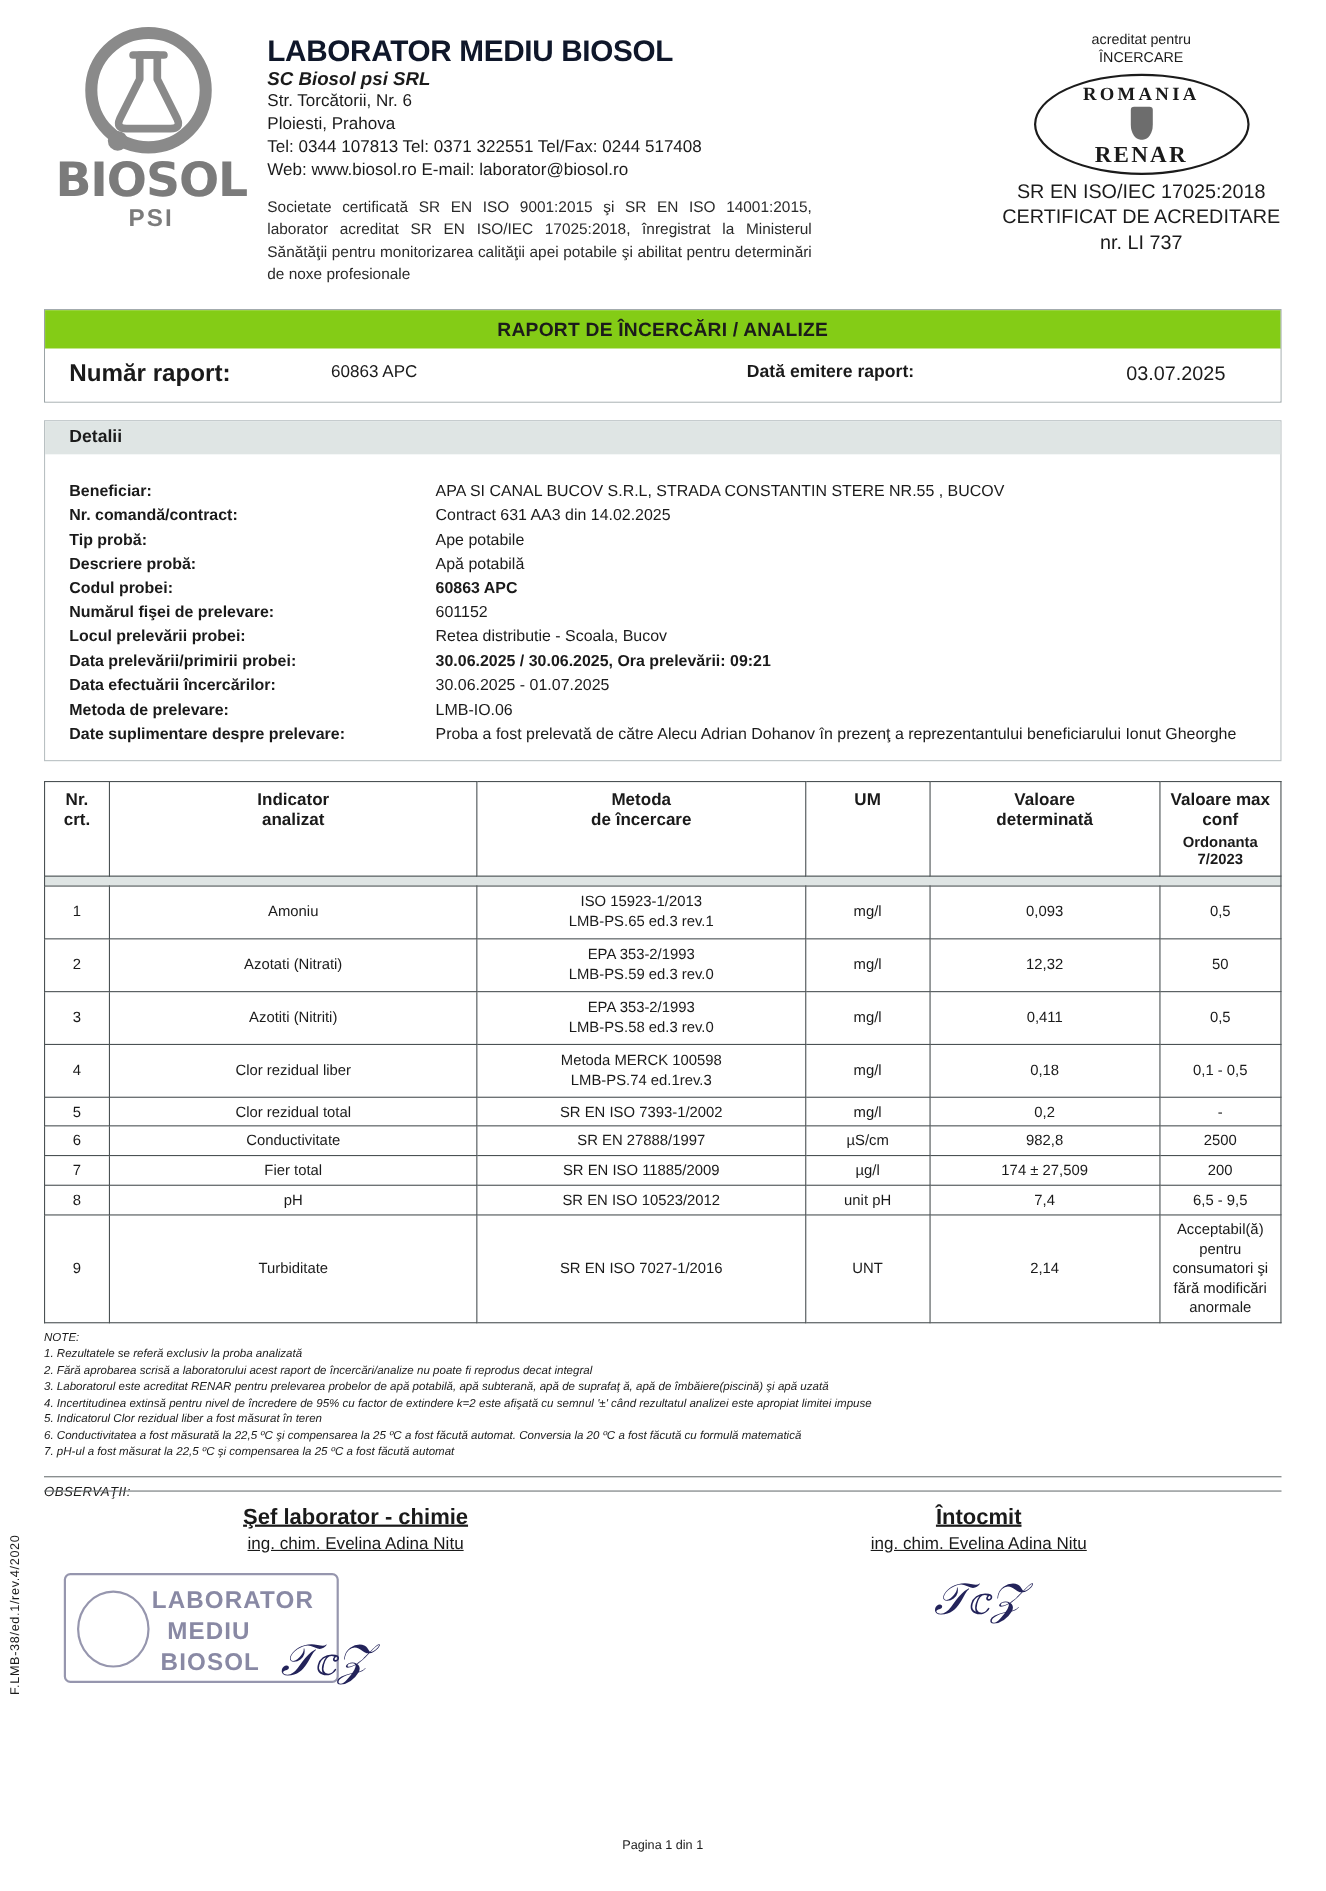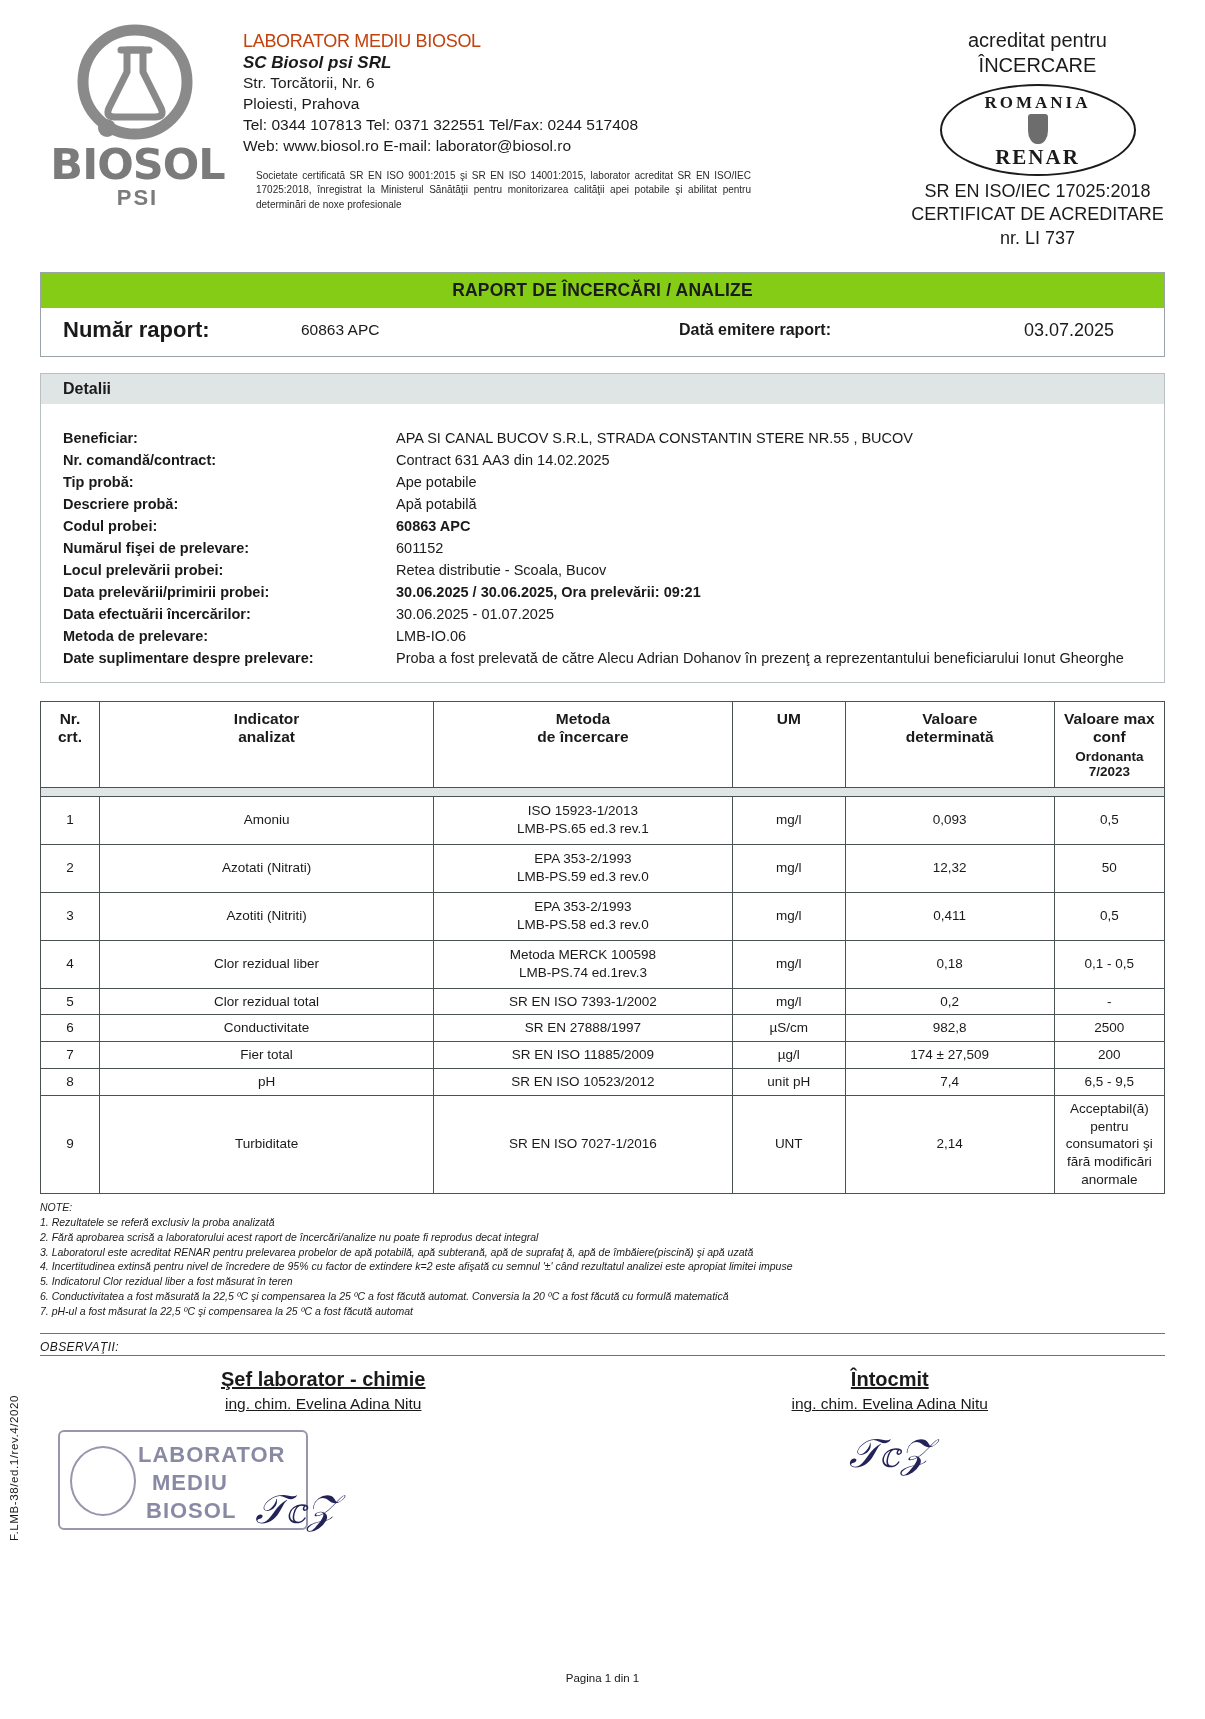--- a/index.html
+++ b/index.html
@@ -20,29 +20,29 @@
   .logo-block { width: 195px; flex: 0 0 195px; text-align: center; padding-top: 6px; }
   .logo-mark { width: 150px; height: 125px; margin: 0 auto; position: relative; }
   .logo-word {
     font-size: 43px; font-weight: bold; color: #7b7b7b; letter-spacing: -1px;
     line-height: 1; margin-top: -6px; font-family: "DejaVu Sans", sans-serif;
   }
   .logo-sub { font-size: 22px; font-weight: bold; color: #7b7b7b; letter-spacing: 2px; line-height: 1.1; }
 
   .company { flex: 1 1 auto; padding-left: 8px; padding-top: 14px; }
   .company-name {
-    font-size: 18px; font-weight: normal; color: #c2410c; letter-spacing: -0.3px;
+    font-size: 27px; font-weight: bold; color: #0f172a; letter-spacing: -0.3px;
     line-height: 1.05; font-family: "Liberation Sans", sans-serif;
   }
   .company-legal { font-size: 17px; font-weight: bold; font-style: italic; margin-top: 2px; color: #1b1b1b; }
   .company-line { font-size: 15.5px; color: #1b1b1b; line-height: 1.35; }
-  .company-cert { font-size: 10px; color: #2a2a2a; line-height: 1.45; margin-top: 12px; text-align: justify; max-width: 495px; margin-left: 13px; }
+  .company-cert { font-size: 14px; color: #2a2a2a; line-height: 1.45; margin-top: 12px; text-align: justify; max-width: 495px; }
 
   .accred { width: 255px; flex: 0 0 255px; text-align: center; padding-top: 10px; }
-  .accred-top { font-size: 20px; line-height: 1.25; color: #1b1b1b; }
+  .accred-top { font-size: 13px; line-height: 1.25; color: #1b1b1b; }
   .renar-oval {
     width: 196px; height: 92px; margin: 6px auto 4px auto; border: 2px solid #1b1b1b;
     border-radius: 50%; position: relative;
   }
   .renar-oval .ro {
     position: absolute; top: 7px; left: 0; right: 0; text-align: center;
     font-family: "Liberation Serif", serif; font-size: 17px; font-weight: bold; letter-spacing: 3px;
   }
   .renar-oval .crest {
     position: absolute; top: 28px; left: 50%; transform: translateX(-50%);

